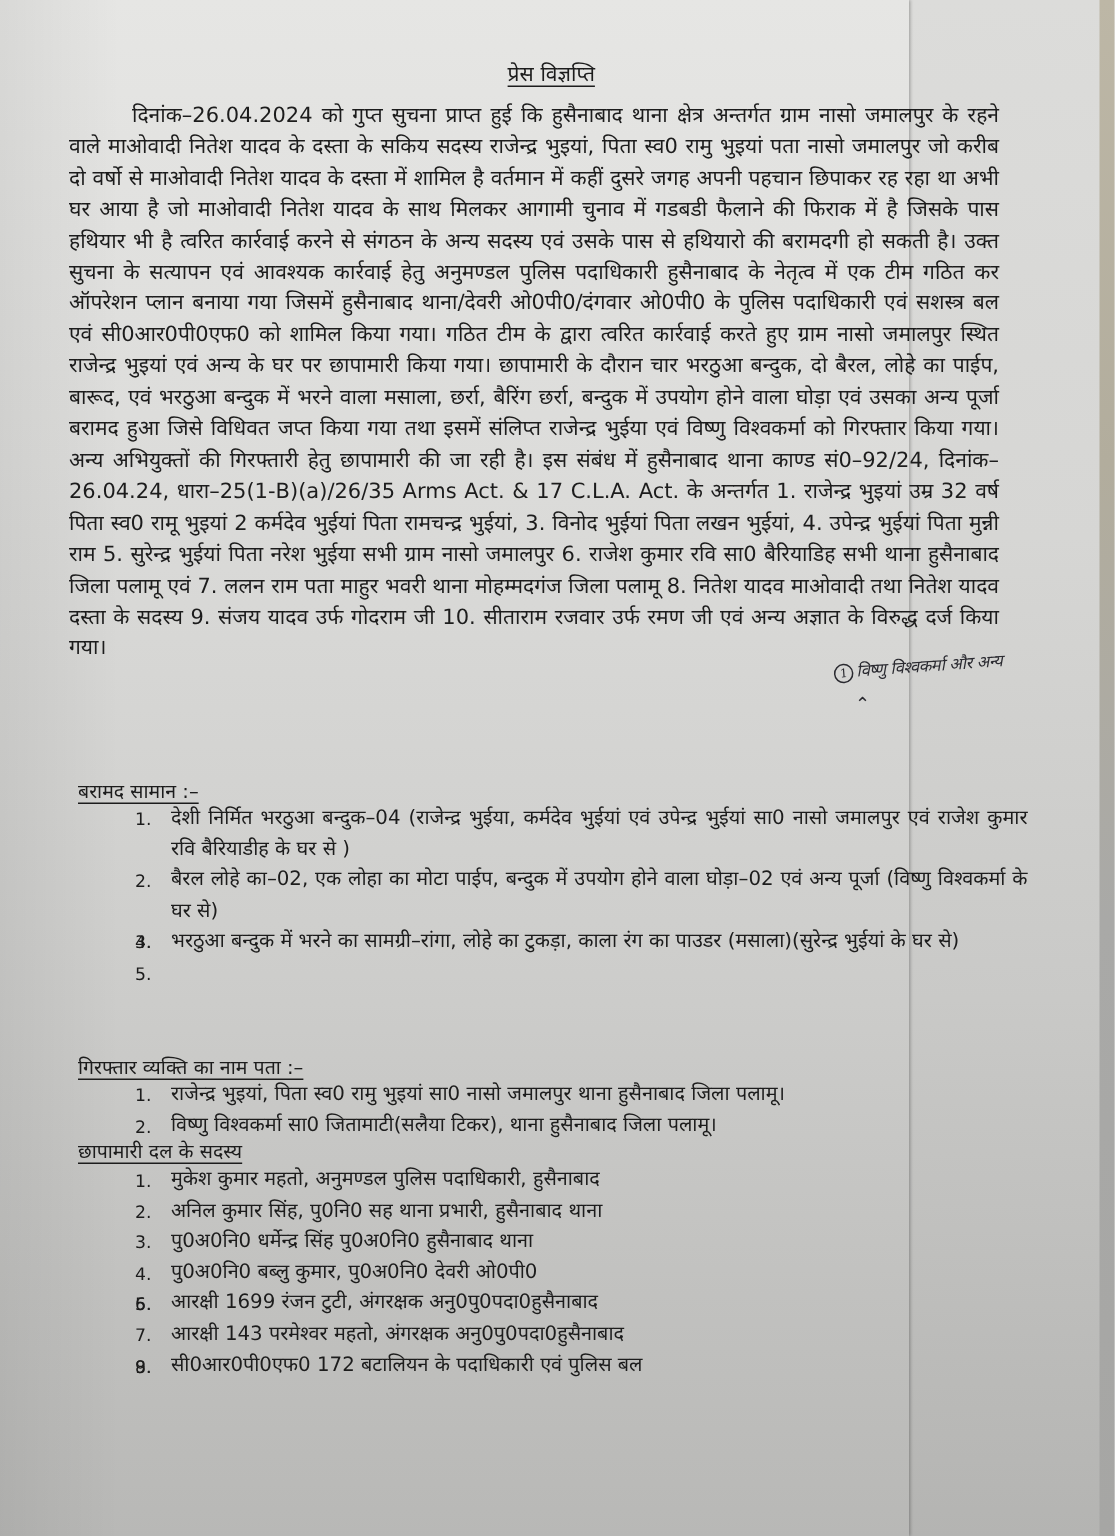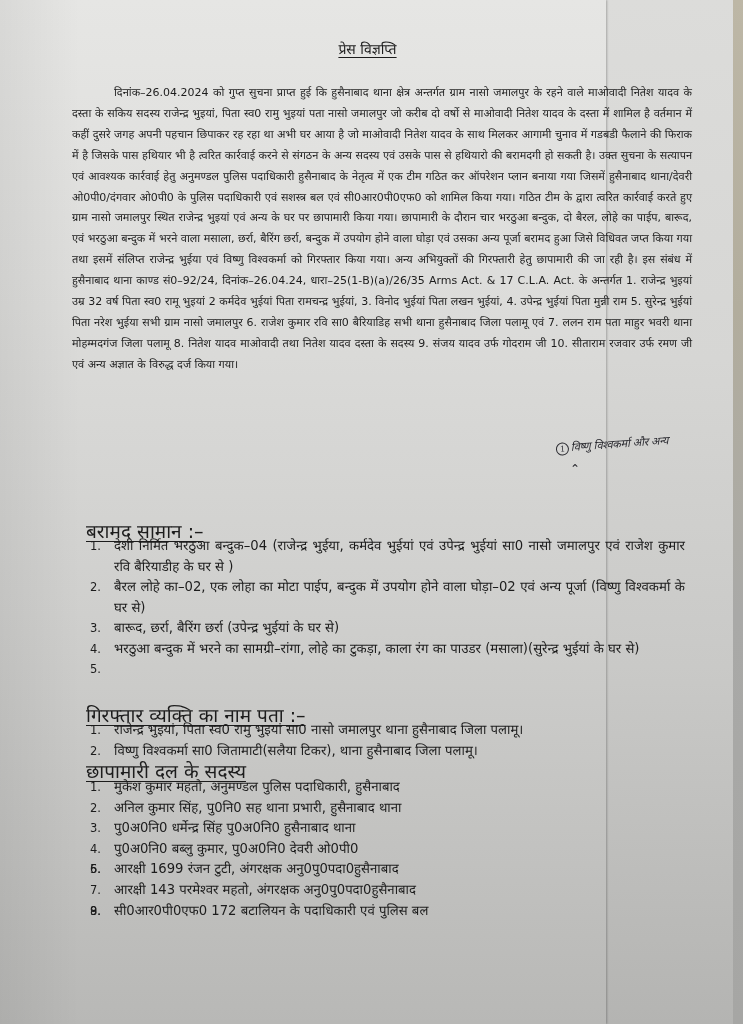--- a/index.html
+++ b/index.html
@@ -20,40 +20,40 @@
   }
   .shade-left {
     position:absolute; left:0; top:0; width:80px; height:1024px;
     background: linear-gradient(90deg, rgba(0,0,0,0.06), rgba(0,0,0,0));
   }
   .title {
     position:absolute; top:39px; left:0; width:735px; text-align:center;
     font-size:14px; text-decoration:underline; text-underline-offset:3px;
   }
   .para {
-    position:absolute; left:72px; top:67px; width:620px;
-    font-size:11px; line-height:20.9px; text-align:justify;margin-top:16px;
+    position:absolute; left:46px; top:67px; width:620px;
+    font-size:14px; line-height:20.9px; text-align:justify;
   }
   .para p { margin:0; text-indent:42px; }
   .annot {
     position:absolute; left:556px; top:440px; width:180px; height:20px;
     font-family:"DejaVu Serif", serif; font-style:italic; font-size:11px;
     color:#2a2a30; transform:rotate(-4deg); transform-origin:left center;
     white-space:nowrap; letter-spacing:-0.3px;
   }
   .annot-circle {
     display:inline-block; width:11px; height:11px; border:1px solid #2a2a30; border-radius:50%;
     font-size:8px; line-height:11px; text-align:center; margin-right:2px; font-style:normal;
   }
   .caret {
     position:absolute; left:570px; top:462px; font-size:12px; color:#2a2a30;
     font-family:"DejaVu Sans", sans-serif;
   }
   .section-head {
-    position:absolute; left:86px; font-size:19px;
+    position:absolute; left:52px; font-size:13px;
     text-decoration:underline; text-underline-offset:3px;
   }
   .list {
     position:absolute; left:90px; margin:0; padding:0; list-style:none;
     font-size:13.2px; line-height:20.5px;
   }
   .list li { position:relative; padding-left:24px; }
   .list li .num {
     position:absolute; left:0; top:0; font-size:11.5px;
   }
@@ -75,21 +75,21 @@
 
   <div class="annot">
     <span class="annot-circle">1</span><span>विष्णु विश्वकर्मा और अन्य</span>
   </div>
   <div class="caret">⌃</div>
 
   <div class="section-head" style="top:518px;">बरामद सामान :–</div>
   <ul class="list recovered" style="top:536px;">
     <li><span class="num">1.</span><span>देशी निर्मित भरठुआ बन्दुक–04 (राजेन्द्र भुईया, कर्मदेव भुईयां एवं उपेन्द्र भुईयां सा0 नासो जमालपुर एवं राजेश कुमार रवि बैरियाडीह के घर से )</span></li>
     <li><span class="num">2.</span><span>बैरल लोहे का–02, एक लोहा का मोटा पाईप, बन्दुक में उपयोग होने वाला घोड़ा–02 एवं अन्य पूर्जा (विष्णु विश्वकर्मा के घर से)</span></li>
-    <li><span class="num">3.</span><span>बारूद, छर्रा, बैरिंग छर्रा (उपेन्द्र भुईयां के घर से)</span></li>
+    <li><span class="num">3.</span></li>
     <li><span class="num">4.</span><span>भरठुआ बन्दुक में भरने का सामग्री–रांगा, लोहे का टुकड़ा, काला रंग का पाउडर (मसाला)(सुरेन्द्र भुईयां के घर से)</span></li>
     <li><span class="num">5.</span></li>
   </ul>
 
   <div class="section-head" style="top:702px;">गिरफ्तार व्यक्ति का नाम पता :–</div>
   <ul class="list" style="top:720px;">
     <li><span class="num">1.</span><span>राजेन्द्र भुइयां, पिता स्व0 रामु भुइयां सा0 नासो जमालपुर थाना हुसैनाबाद जिला पलामू।</span></li>
     <li><span class="num">2.</span><span>विष्णु विश्वकर्मा सा0 जितामाटी(सलैया टिकर), थाना हुसैनाबाद जिला पलामू।</span></li>
   </ul>
 

